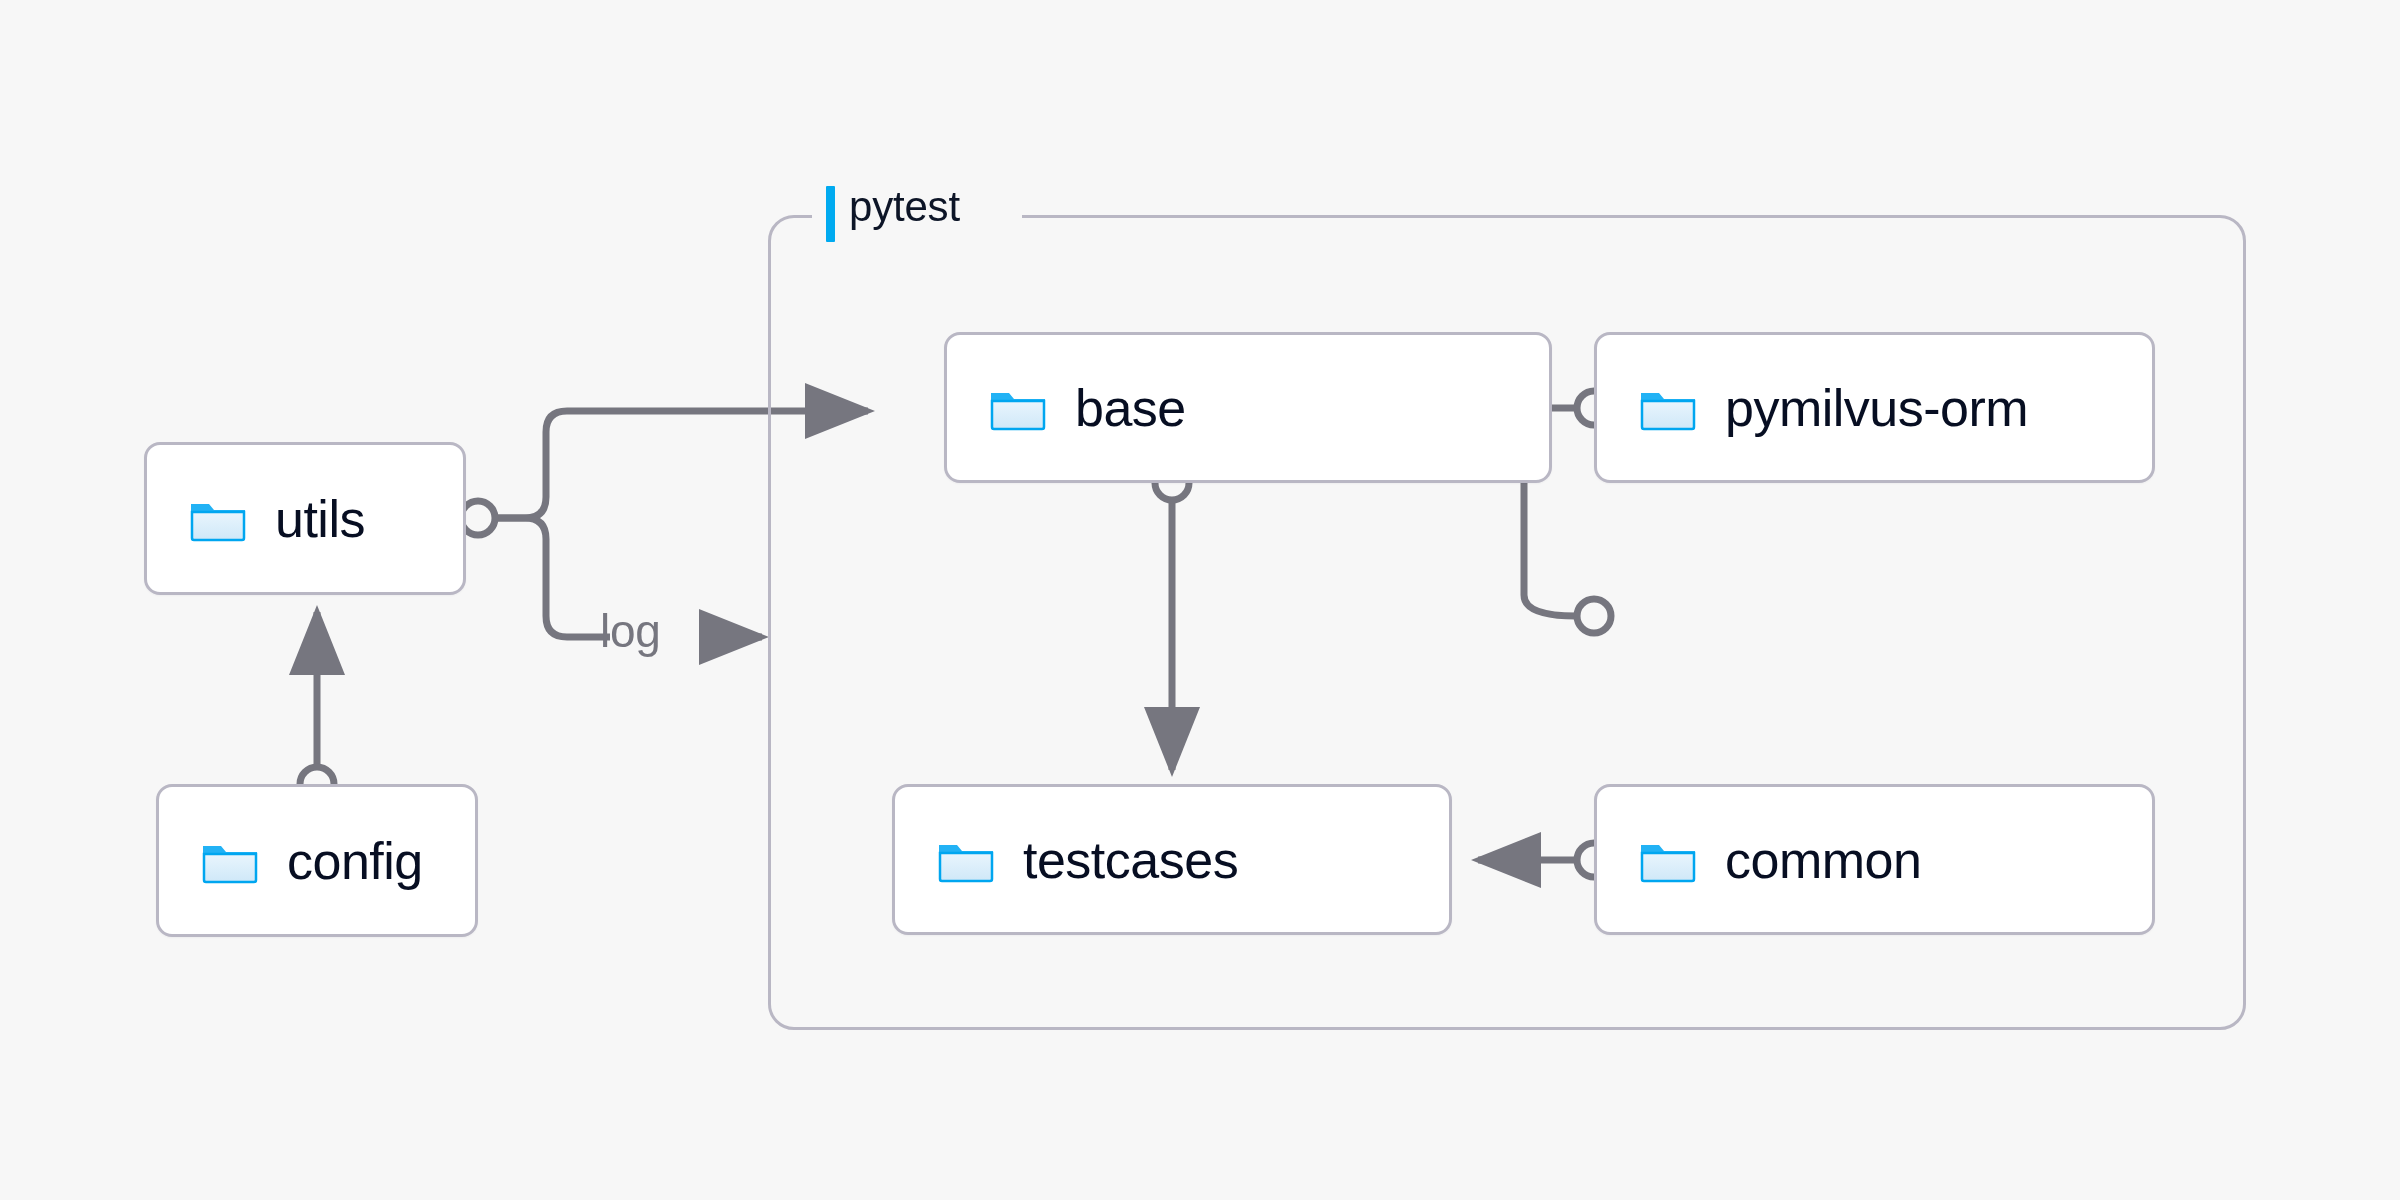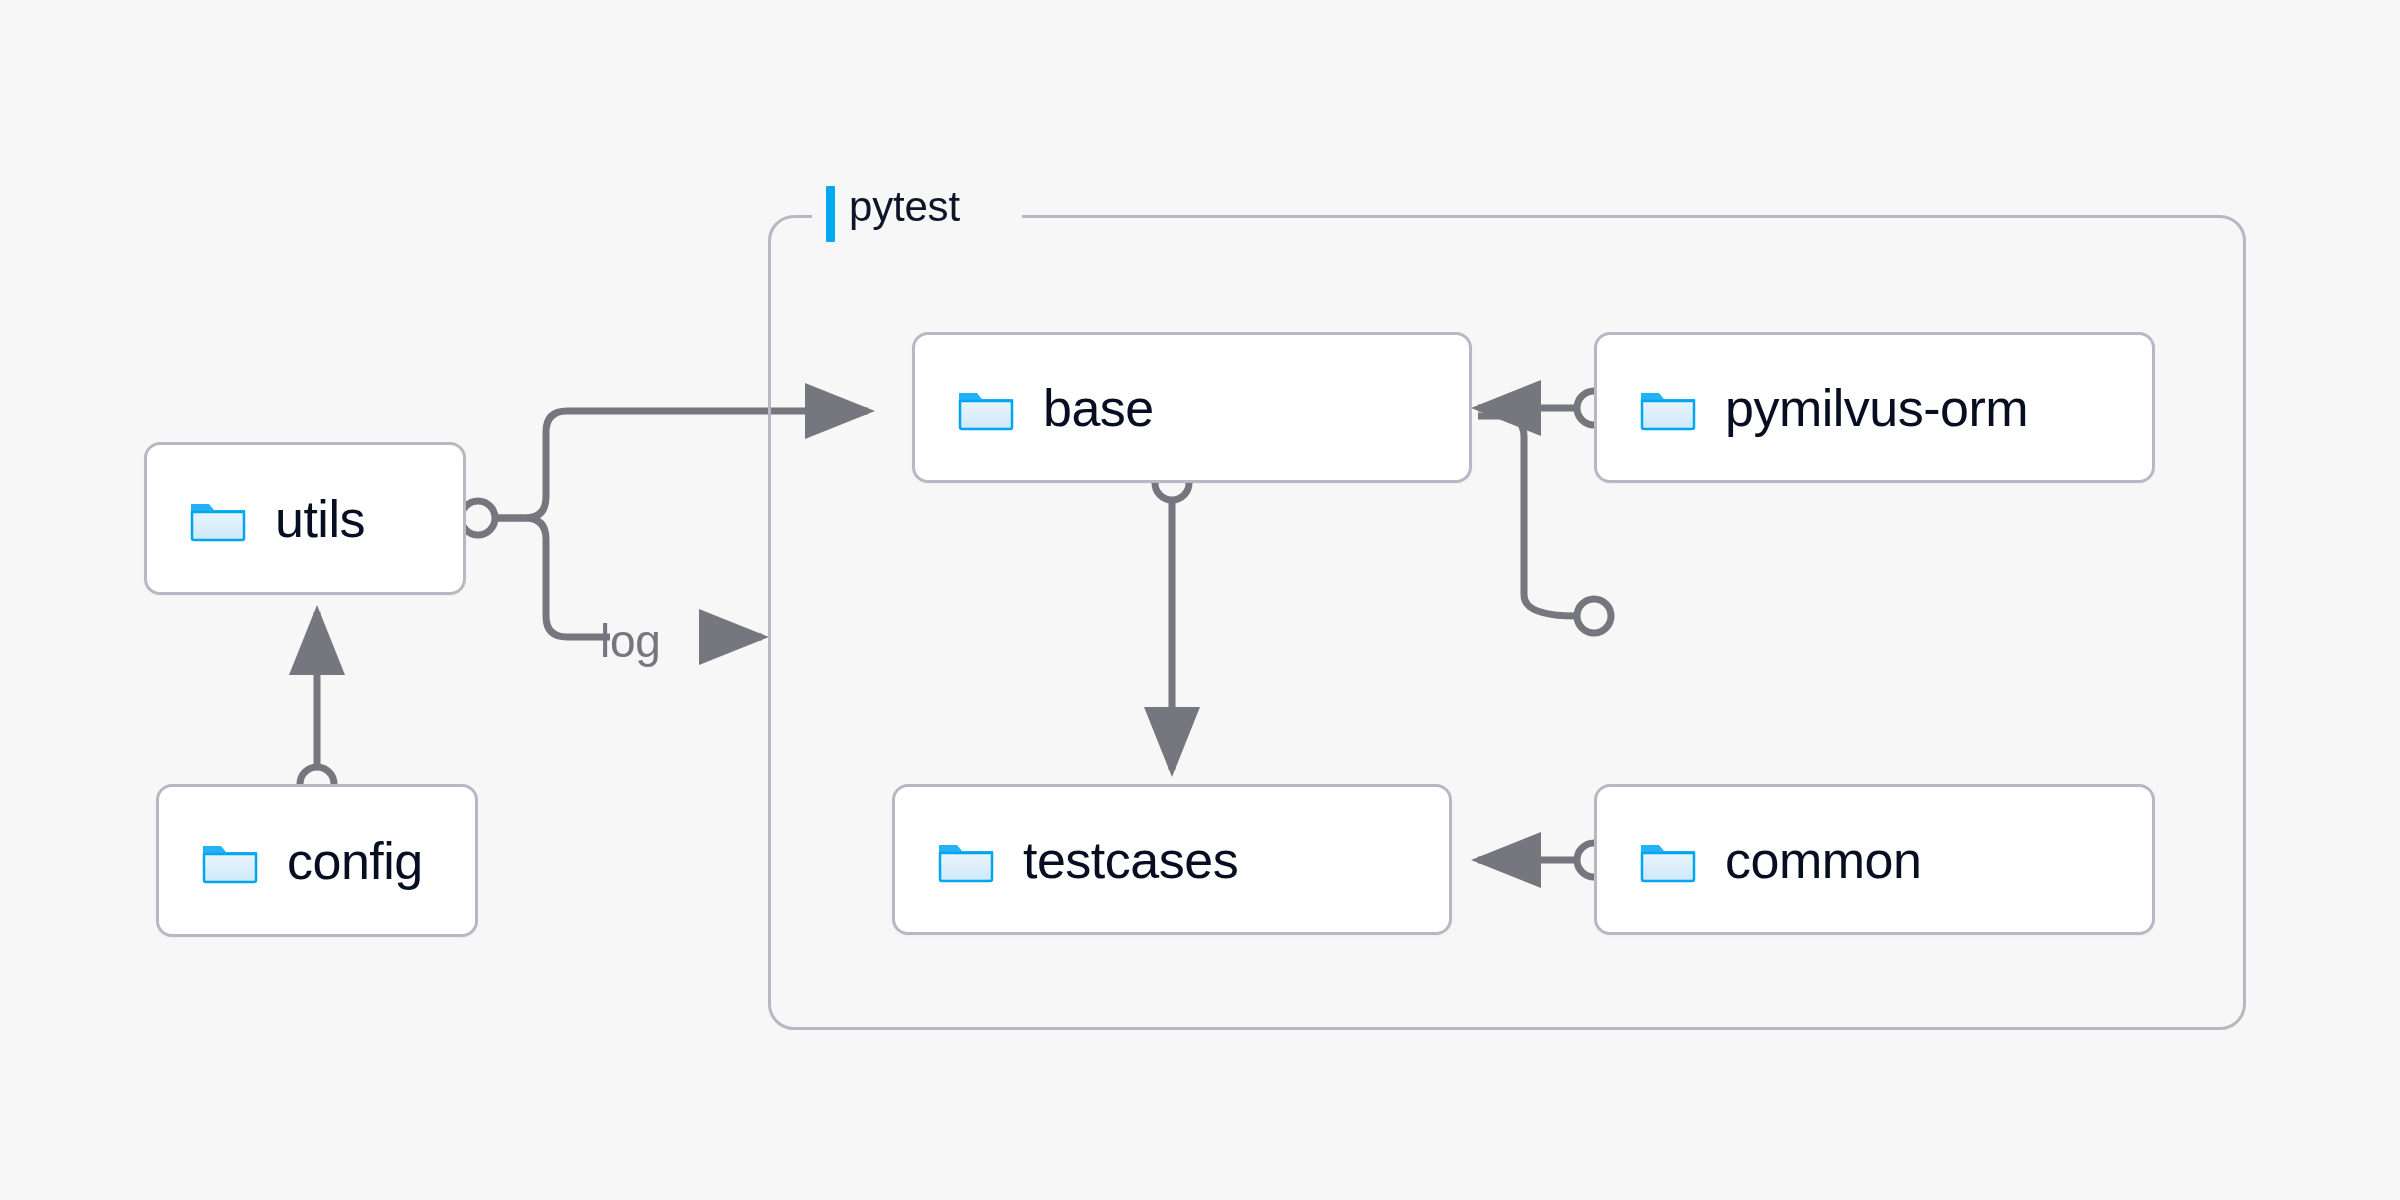--- a/index.html
+++ b/index.html
@@ -66,36 +66,36 @@
     color: #070e22;
     letter-spacing: -0.5px;
     white-space: nowrap;
     line-height: 1;
   }
   .folder { width: 58px; height: 48px; flex: 0 0 58px; display: block; }
 
   
   #node-utils      { left: 144px;  top: 442px; width: 322px; height: 153px; }
   #node-config     { left: 156px;  top: 784px; width: 322px; height: 153px; border-radius: 16px; }
-  #node-base       { left: 912px;  top: 332px; width: 560px; height: 151px; }
+  #node-base       { left: 944px;  top: 332px; width: 608px; height: 151px; }
   #node-testcases  { left: 892px;  top: 784px; width: 560px; height: 151px; }
   #node-pymilvus   { left: 1594px; top: 332px; width: 561px; height: 151px; }
   #node-check      { left: 1594px; top: 538px; width: 561px; height: 152px; }
   #node-common     { left: 1594px; top: 784px; width: 561px; height: 151px; align-items: center; }
 
   
   .edge-label {
     position: absolute;
     font-size: 46px;
     color: #76767f;
     letter-spacing: -0.3px;
     line-height: 1;
     white-space: nowrap;
   }
-  #label-log { left: 600px; top: 608px; margin-top: 10px; }
+  #label-log { left: 600px; top: 608px; }
 </style>
 </head>
 <body>
 
 <div id="stage">
 
   <svg id="edges" viewBox="0 0 2400 1200" xmlns="http://www.w3.org/2000/svg">
     <defs>
       <marker id="arrowhead" markerWidth="10" markerHeight="8" refX="9" refY="4" orient="auto" markerUnits="strokeWidth">
         <path d="M0,0 L10,4 L0,8 z" fill="#76767f"></path>

